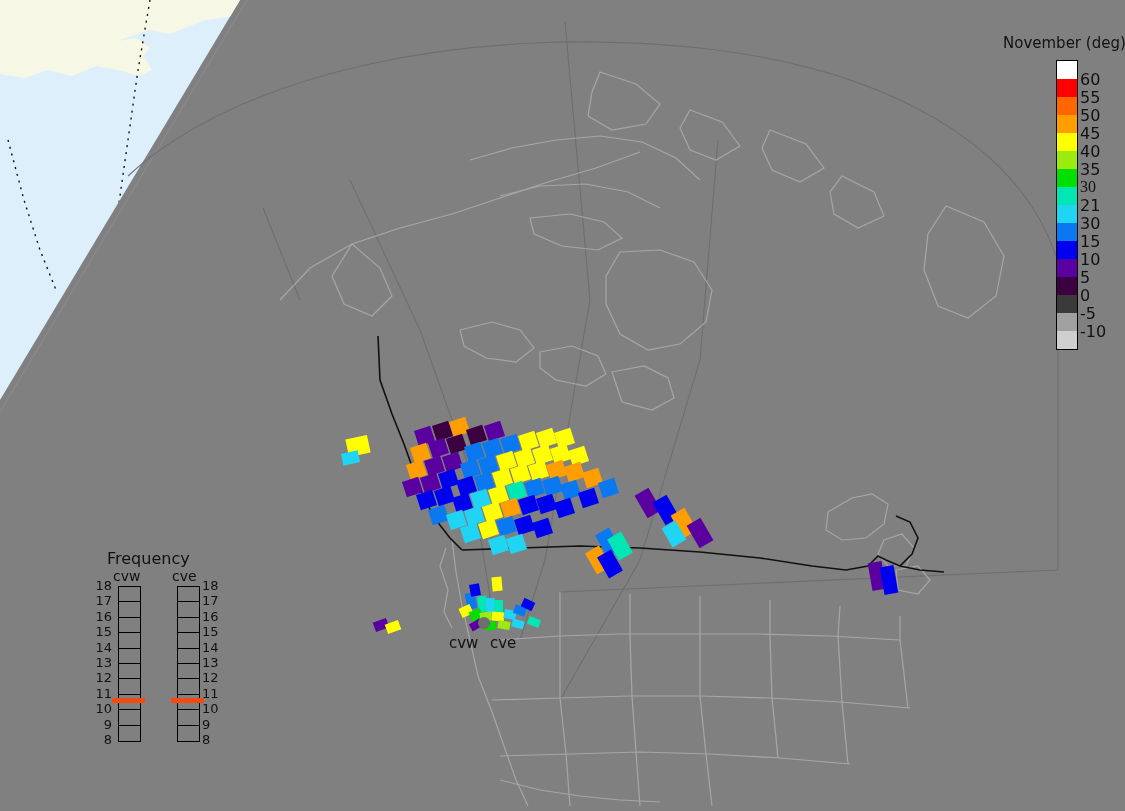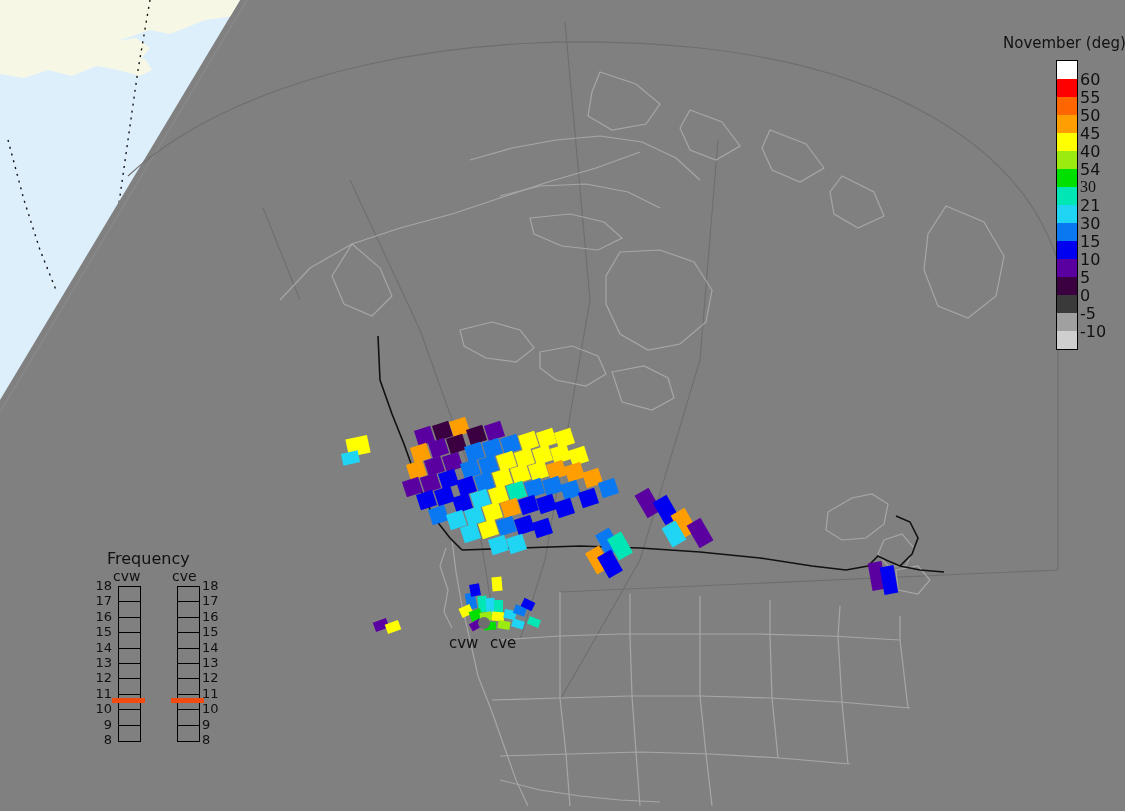--- a/index.html
+++ b/index.html
@@ -228,21 +228,21 @@
       <div class="sw" style="background: rgb(58, 58, 58);"></div>
       <div class="sw" style="background: rgb(160, 160, 160);"></div>
       <div class="sw" style="background: rgb(207, 207, 207);"></div>
     </div>
   <div id="cbar-labels">
       <div class="cb-lab" style="top: 70px;">60</div>
       <div class="cb-lab" style="top: 88px;">55</div>
       <div class="cb-lab" style="top: 106px; text-align: right;">50</div>
       <div class="cb-lab" style="top: 124px;">45</div>
       <div class="cb-lab" style="top: 142px;">40</div>
-      <div class="cb-lab" style="top: 160px;">54</div>
+      <div class="cb-lab" style="top: 160px;">35</div>
       <div class="cb-lab" style="top: 178px; font-family: Liberation Serif, serif;">30</div>
       <div class="cb-lab" style="top: 196px;">21</div>
       <div class="cb-lab" style="top: 214px;">30</div>
       <div class="cb-lab" style="top: 232px;">15</div>
       <div class="cb-lab" style="top: 250px;">10</div>
       <div class="cb-lab" style="top: 268px;">5</div>
       <div class="cb-lab" style="top: 286px;">0</div>
       <div class="cb-lab" style="top: 304px;">-5</div>
       <div class="cb-lab" style="top: 322px;">-10</div>
     </div>

